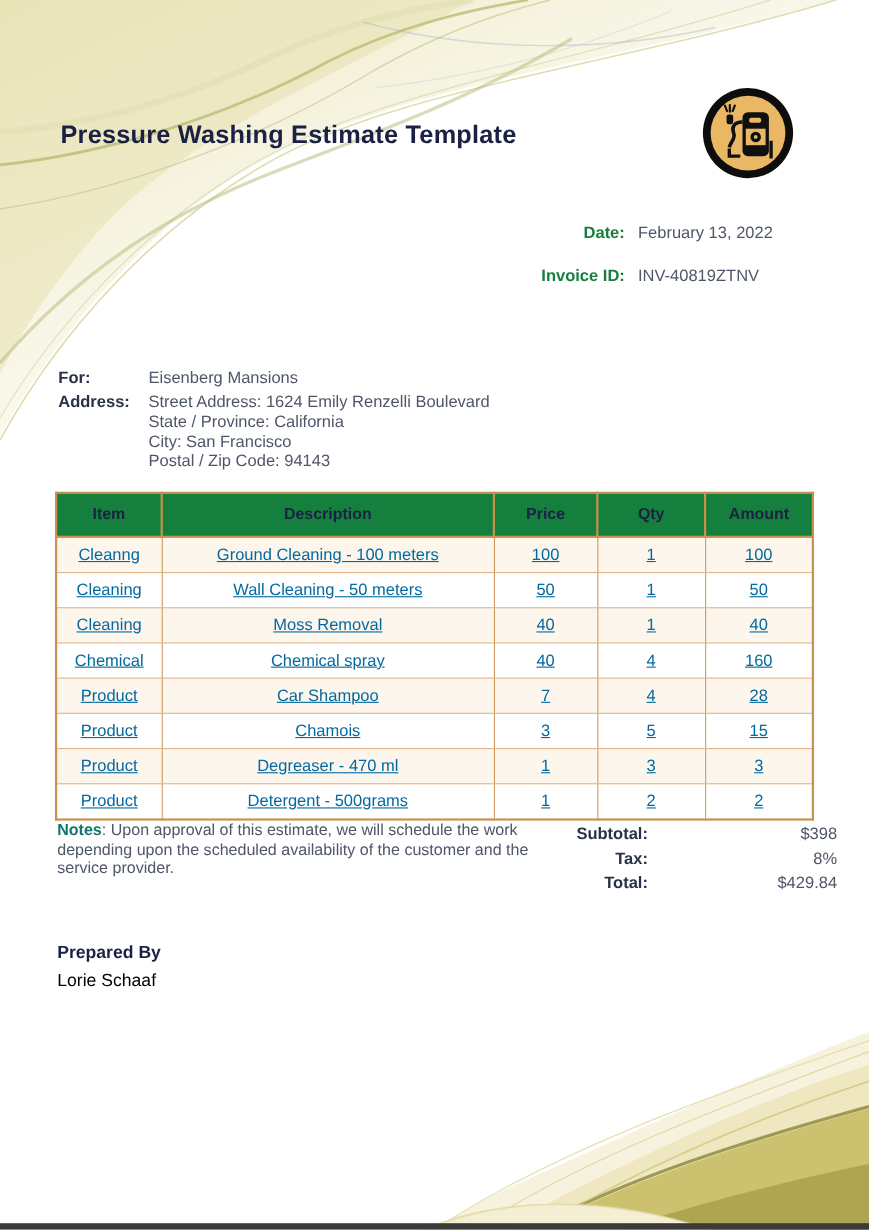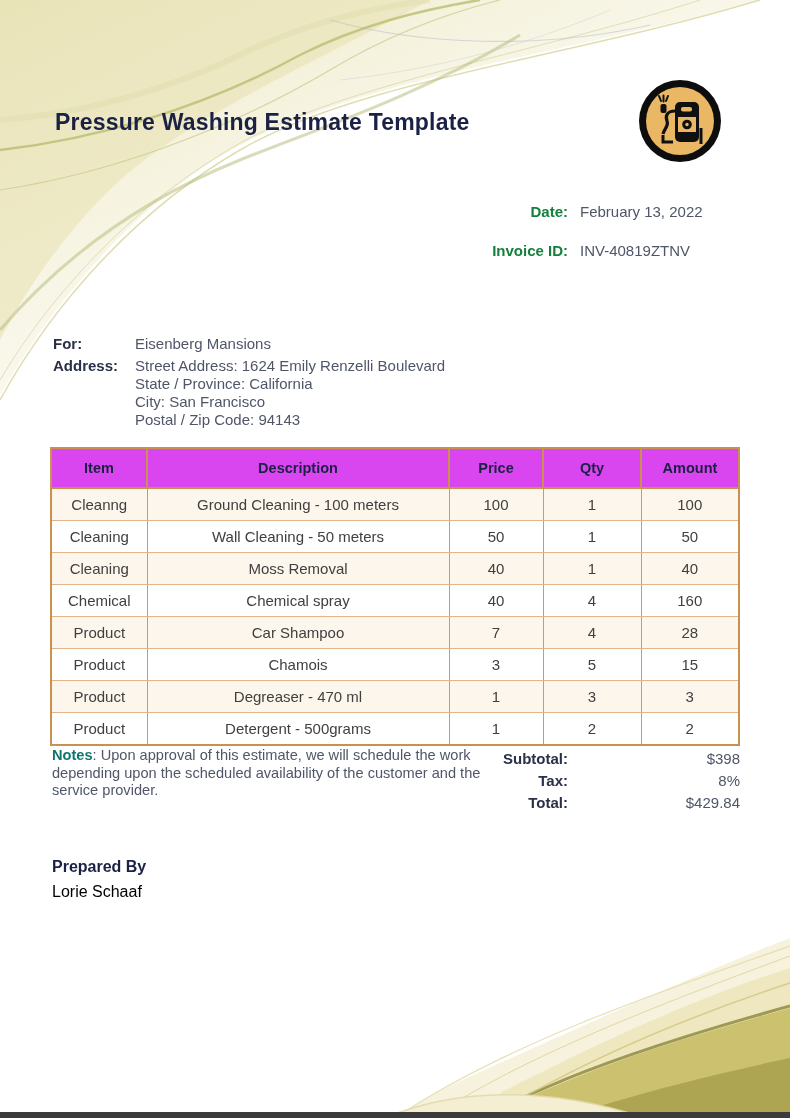--- a/index.html
+++ b/index.html
@@ -30,36 +30,36 @@
   .addr-label { width:82px; font-weight:bold; color:#2a3047; flex-shrink:0; }
   .addr-values div { margin:0; }
 
   table.items {
     position:absolute; left:50px; top:447px; width:688px;
     border-collapse:collapse; table-layout:fixed;
     font-size:15px; text-align:center;
     border:2px solid #c9914f;
   }
   table.items th {
-    height:36px; background:#d946ef; color:#1b2145;
+    height:36px; background:#15803d; color:#1b2145;
     font-size:14.5px; font-weight:bold;
     border:2px solid #c9914f;
   }
   table.items td {
-    height:29px; color:#404040;
+    height:29px; color:#0369a1;
     border-left:1px solid #cf9a5e; border-right:1px solid #cf9a5e;
-    border-top:1px solid #e2b488; border-bottom:1px solid #e2b488;
+    border-top:1px solid #e2b488; border-bottom:1px solid #e2b488;text-decoration:underline;
   }
   table.items tbody tr:nth-child(odd) { background:#fdf6ec; }
   table.items tbody tr:nth-child(even) { background:#ffffff; }
 
   .notes-block { left:52px; top:747px; width:433px; font-size:14.6px; line-height:17.6px; color:#4f5668; }
   .notes-label { font-weight:bold; color:#0f766e; }
 
-  .totals-block { left:463px; top:750px; width:277px; font-size:15px; }
+  .totals-block { left:484px; top:750px; width:277px; font-size:15px; }
   .totals-row { display:flex; margin-bottom:5px; line-height:17px; }
   .totals-label { width:105px; text-align:right; font-weight:bold; color:#2a3047; }
   .totals-value { flex:1; text-align:right; color:#4f5668; }
 
   .prepared-block { left:52px; top:858px; }
   .prepared-label { font-size:16px; font-weight:bold; color:#1b2145; }
   .prepared-name { margin-top:7px; font-size:16px; color:#000000; }
 </style>
 </head>
 <body>

